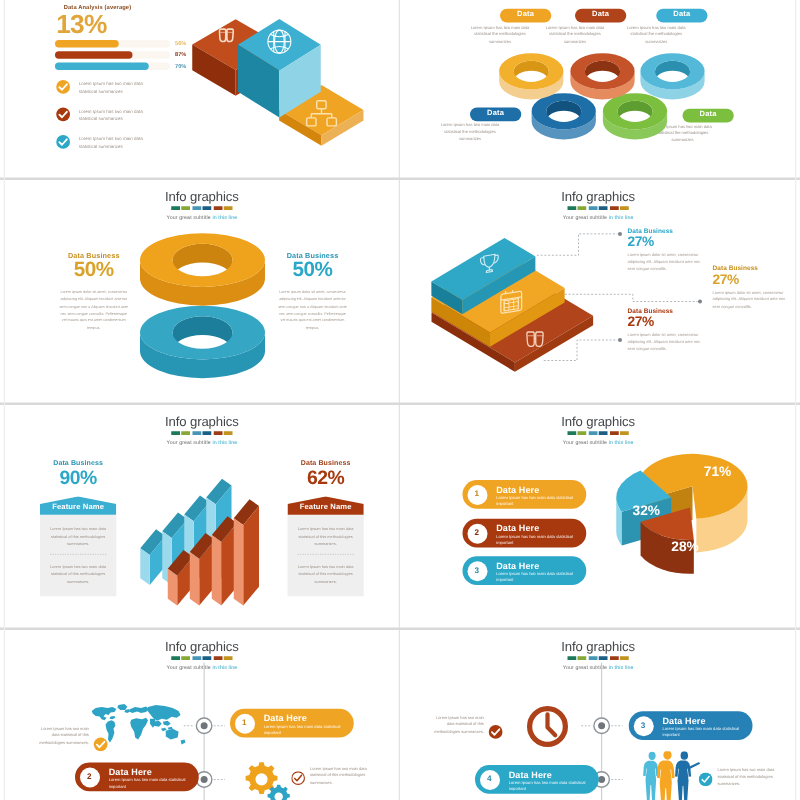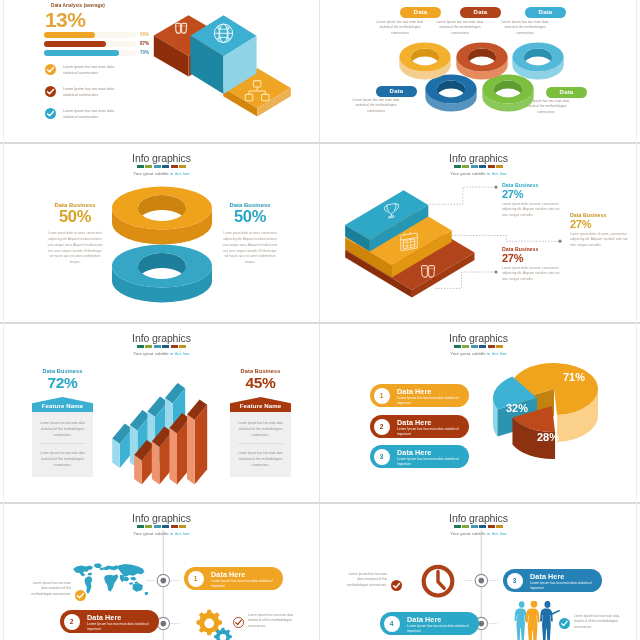--- a/index.html
+++ b/index.html
@@ -375,35 +375,35 @@
         <i style="background:#4597b5"></i>
         <i style="background:#1c5f85"></i>
         <i style="background:#9e3c15"></i>
         <i style="background:#c2931f"></i>
       </div>
       <div class="ig-sub"><span class="a">Your great subtitle </span><span class="b">in this line</span></div>
     </div>
 
     <div class="s5-col" style="left:28px">
       <div class="s5-t" style="color:#2695B5">Data Business</div>
-      <div class="s5-v" style="color:#2BA7C8">72%</div>
+      <div class="s5-v" style="color:#2BA7C8">90%</div>
       <svg class="s5-ban" viewBox="0 0 62 15">
           <polygon points="0,6.2 31,0 62,6.2 62,15 0,15" fill="#3AAFD1"></polygon>
         </svg>
       <div class="s5-bn">Feature Name</div>
       <div class="s5-box">
         <div class="s5-p">Lorem Ipsum has two main data statistical of this methodologies summarizes.</div>
         <div class="s5-sep"></div>
         <div class="s5-p">Lorem Ipsum has two main data statistical of this methodologies summarizes.</div>
       </div>
     </div>
 
     <div class="s5-col" style="left:226px">
       <div class="s5-t" style="color:#9E4018">Data Business</div>
-      <div class="s5-v" style="color:#A8390F">45%</div>
+      <div class="s5-v" style="color:#A8390F">62%</div>
       <svg class="s5-ban" viewBox="0 0 62 15">
           <polygon points="0,6.2 31,0 62,6.2 62,15 0,15" fill="#A8390F"></polygon>
         </svg>
       <div class="s5-bn">Feature Name</div>
       <div class="s5-box">
         <div class="s5-p">Lorem Ipsum has two main data statistical of this methodologies summarizes.</div>
         <div class="s5-sep"></div>
         <div class="s5-p">Lorem Ipsum has two main data statistical of this methodologies summarizes.</div>
       </div>
     </div>

